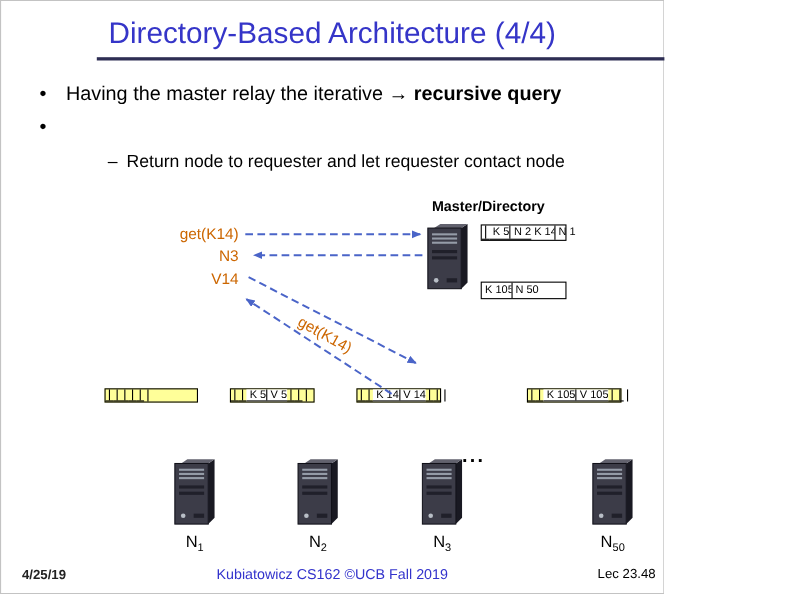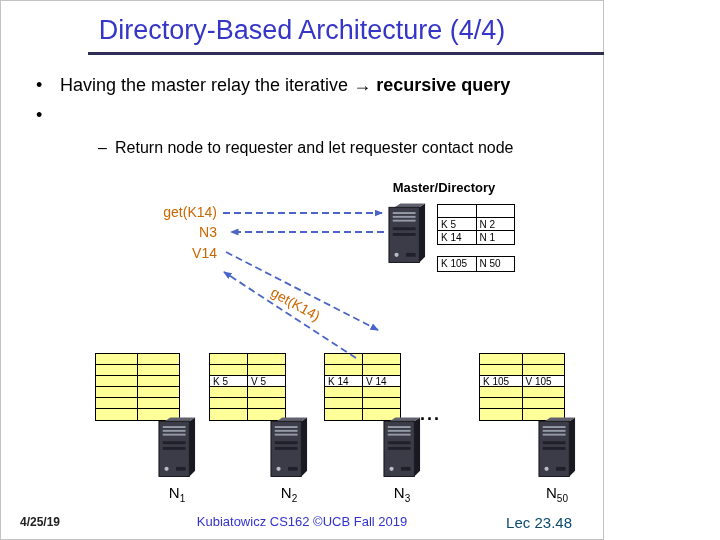--- a/index.html
+++ b/index.html
@@ -20,42 +20,42 @@
   .bold { font-weight:bold; }
 
   .master-label { top:180px; left:374px; width:140px; text-align:center;
                   font-weight:bold; font-size:13px; }
 
   .req-label { left:129px; width:88px; text-align:right; font-size:14px; color:#cc6600; }
   .rl1 { top:204px; } .rl2 { top:224px; } .rl3 { top:245px; }
   .diag-label { top:284px; left:276px; font-size:14px; color:#cc6600;
                 transform:rotate(29deg); transform-origin:0 0; white-space:nowrap; }
 
-  .mtable, .ytable { position:absolute; border:1px solid #000; display:flex; flex-direction:column; }
+  .mtable, .ytable { position:absolute; border:1px solid #000; display:flex; flex-direction:row; }
   .mtable { background:#fff; }
   .ytable { background:#ffff99; }
   .trow { display:flex; }
   .mtable .trow { height:13px; line-height:13px; }
   .mtable.mbottom .trow { height:14px; line-height:14px; }
   .ytable .trow { height:11px; line-height:11px; }
   .trow:not(:last-child) { border-bottom:1px solid #000; }
   .tcell { flex:1; font-size:10px; padding-left:3px; overflow:hidden; white-space:nowrap; }
   .tcell:not(:last-child) { border-right:1px solid #000; }
   .ytable .trow.filled { background:#ffffff; }
 
   .server { position:absolute; width:38px; height:66px; }
   .nlabel { position:absolute; top:484px; width:60px; text-align:center; font-size:15px; }
   .nlabel sub { font-size:10px; }
   .ellipsis { top:404px; left:420px; font-size:18px; font-weight:bold; letter-spacing:2px; }
 
   .overlay { position:absolute; top:0; left:0; width:720px; height:540px; pointer-events:none; }
 
   .footer-date  { top:515px; left:20px;  font-size:12px; color:#222;font-weight:bold; }
   .footer-mid   { top:514px; left:0; width:100%; text-align:center; font-size:13px; color:#3333cc; }
-  .footer-right { top:514px; right:32px; font-size:15px; color:#0c4a6e; }
+  .footer-right { top:514px; right:8px; font-size:12px; color:#000000; }
 </style>
 </head>
 <body>
 
 <div class="slide">
 
   <svg width="0" height="0" style="position:absolute" aria-hidden="true">
     <defs>
       <g id="sv">
         <polygon points="33,6 39,2 39,58 33,64" fill="#191922"></polygon>

